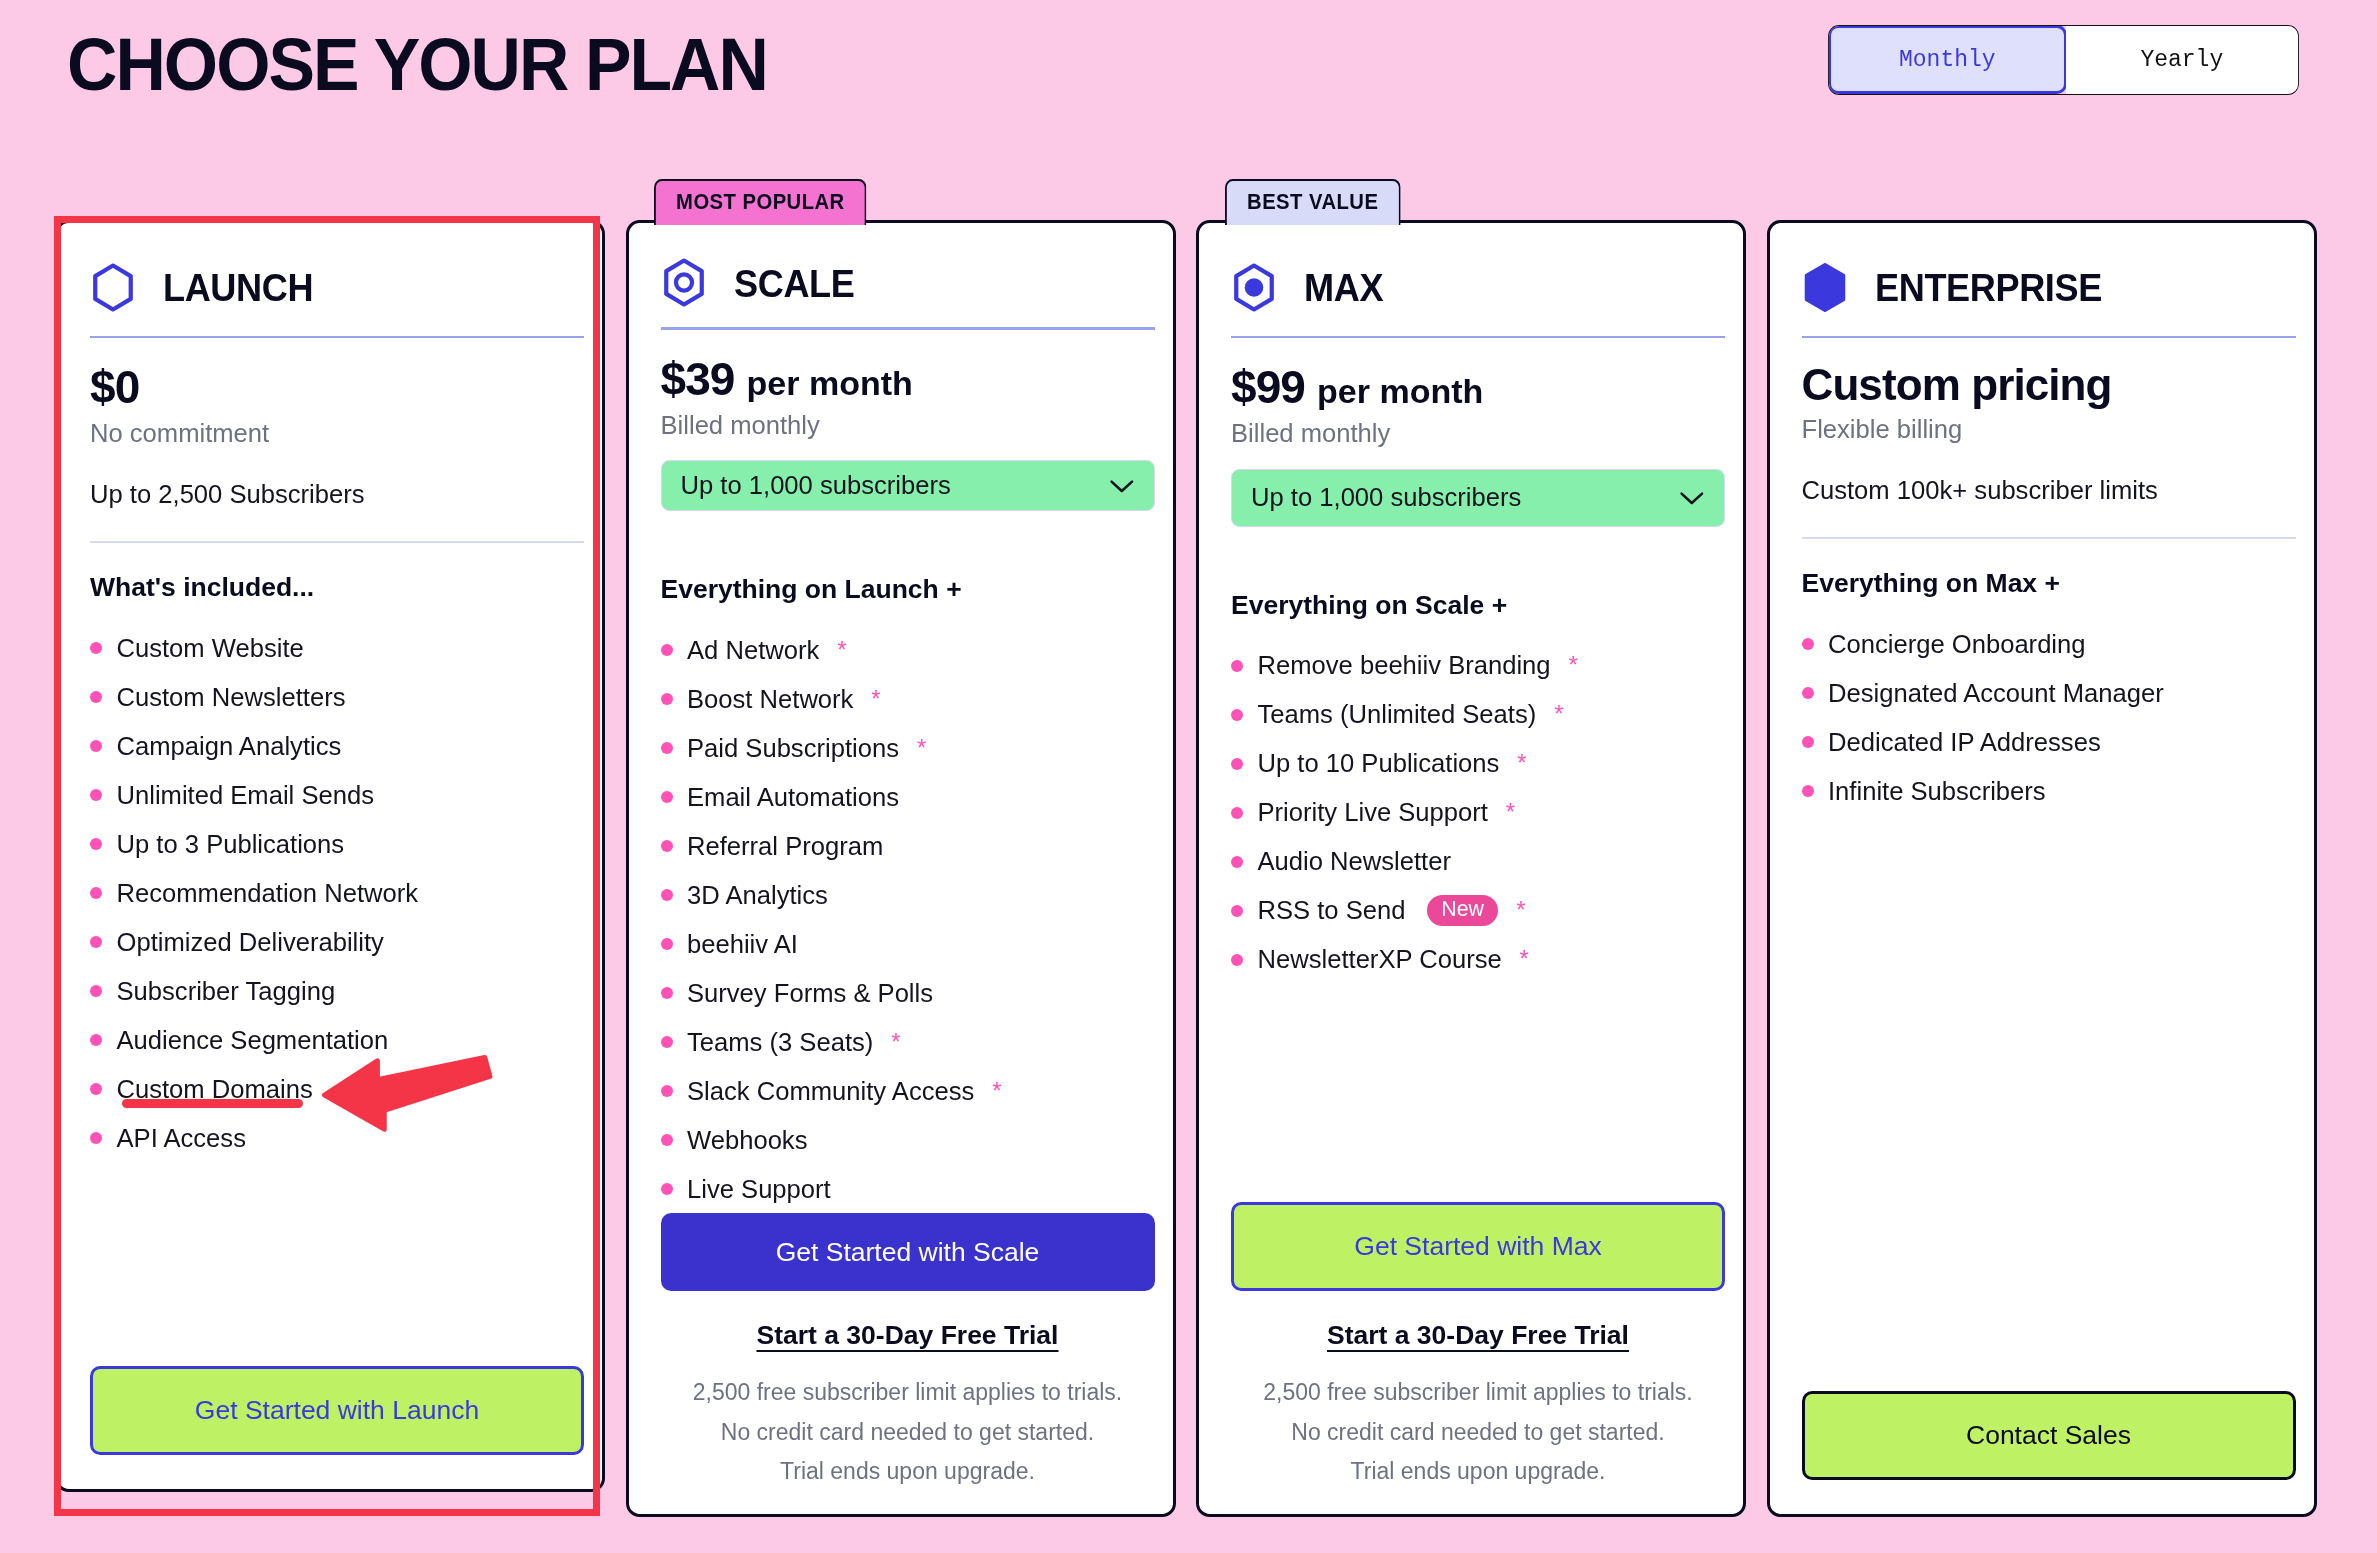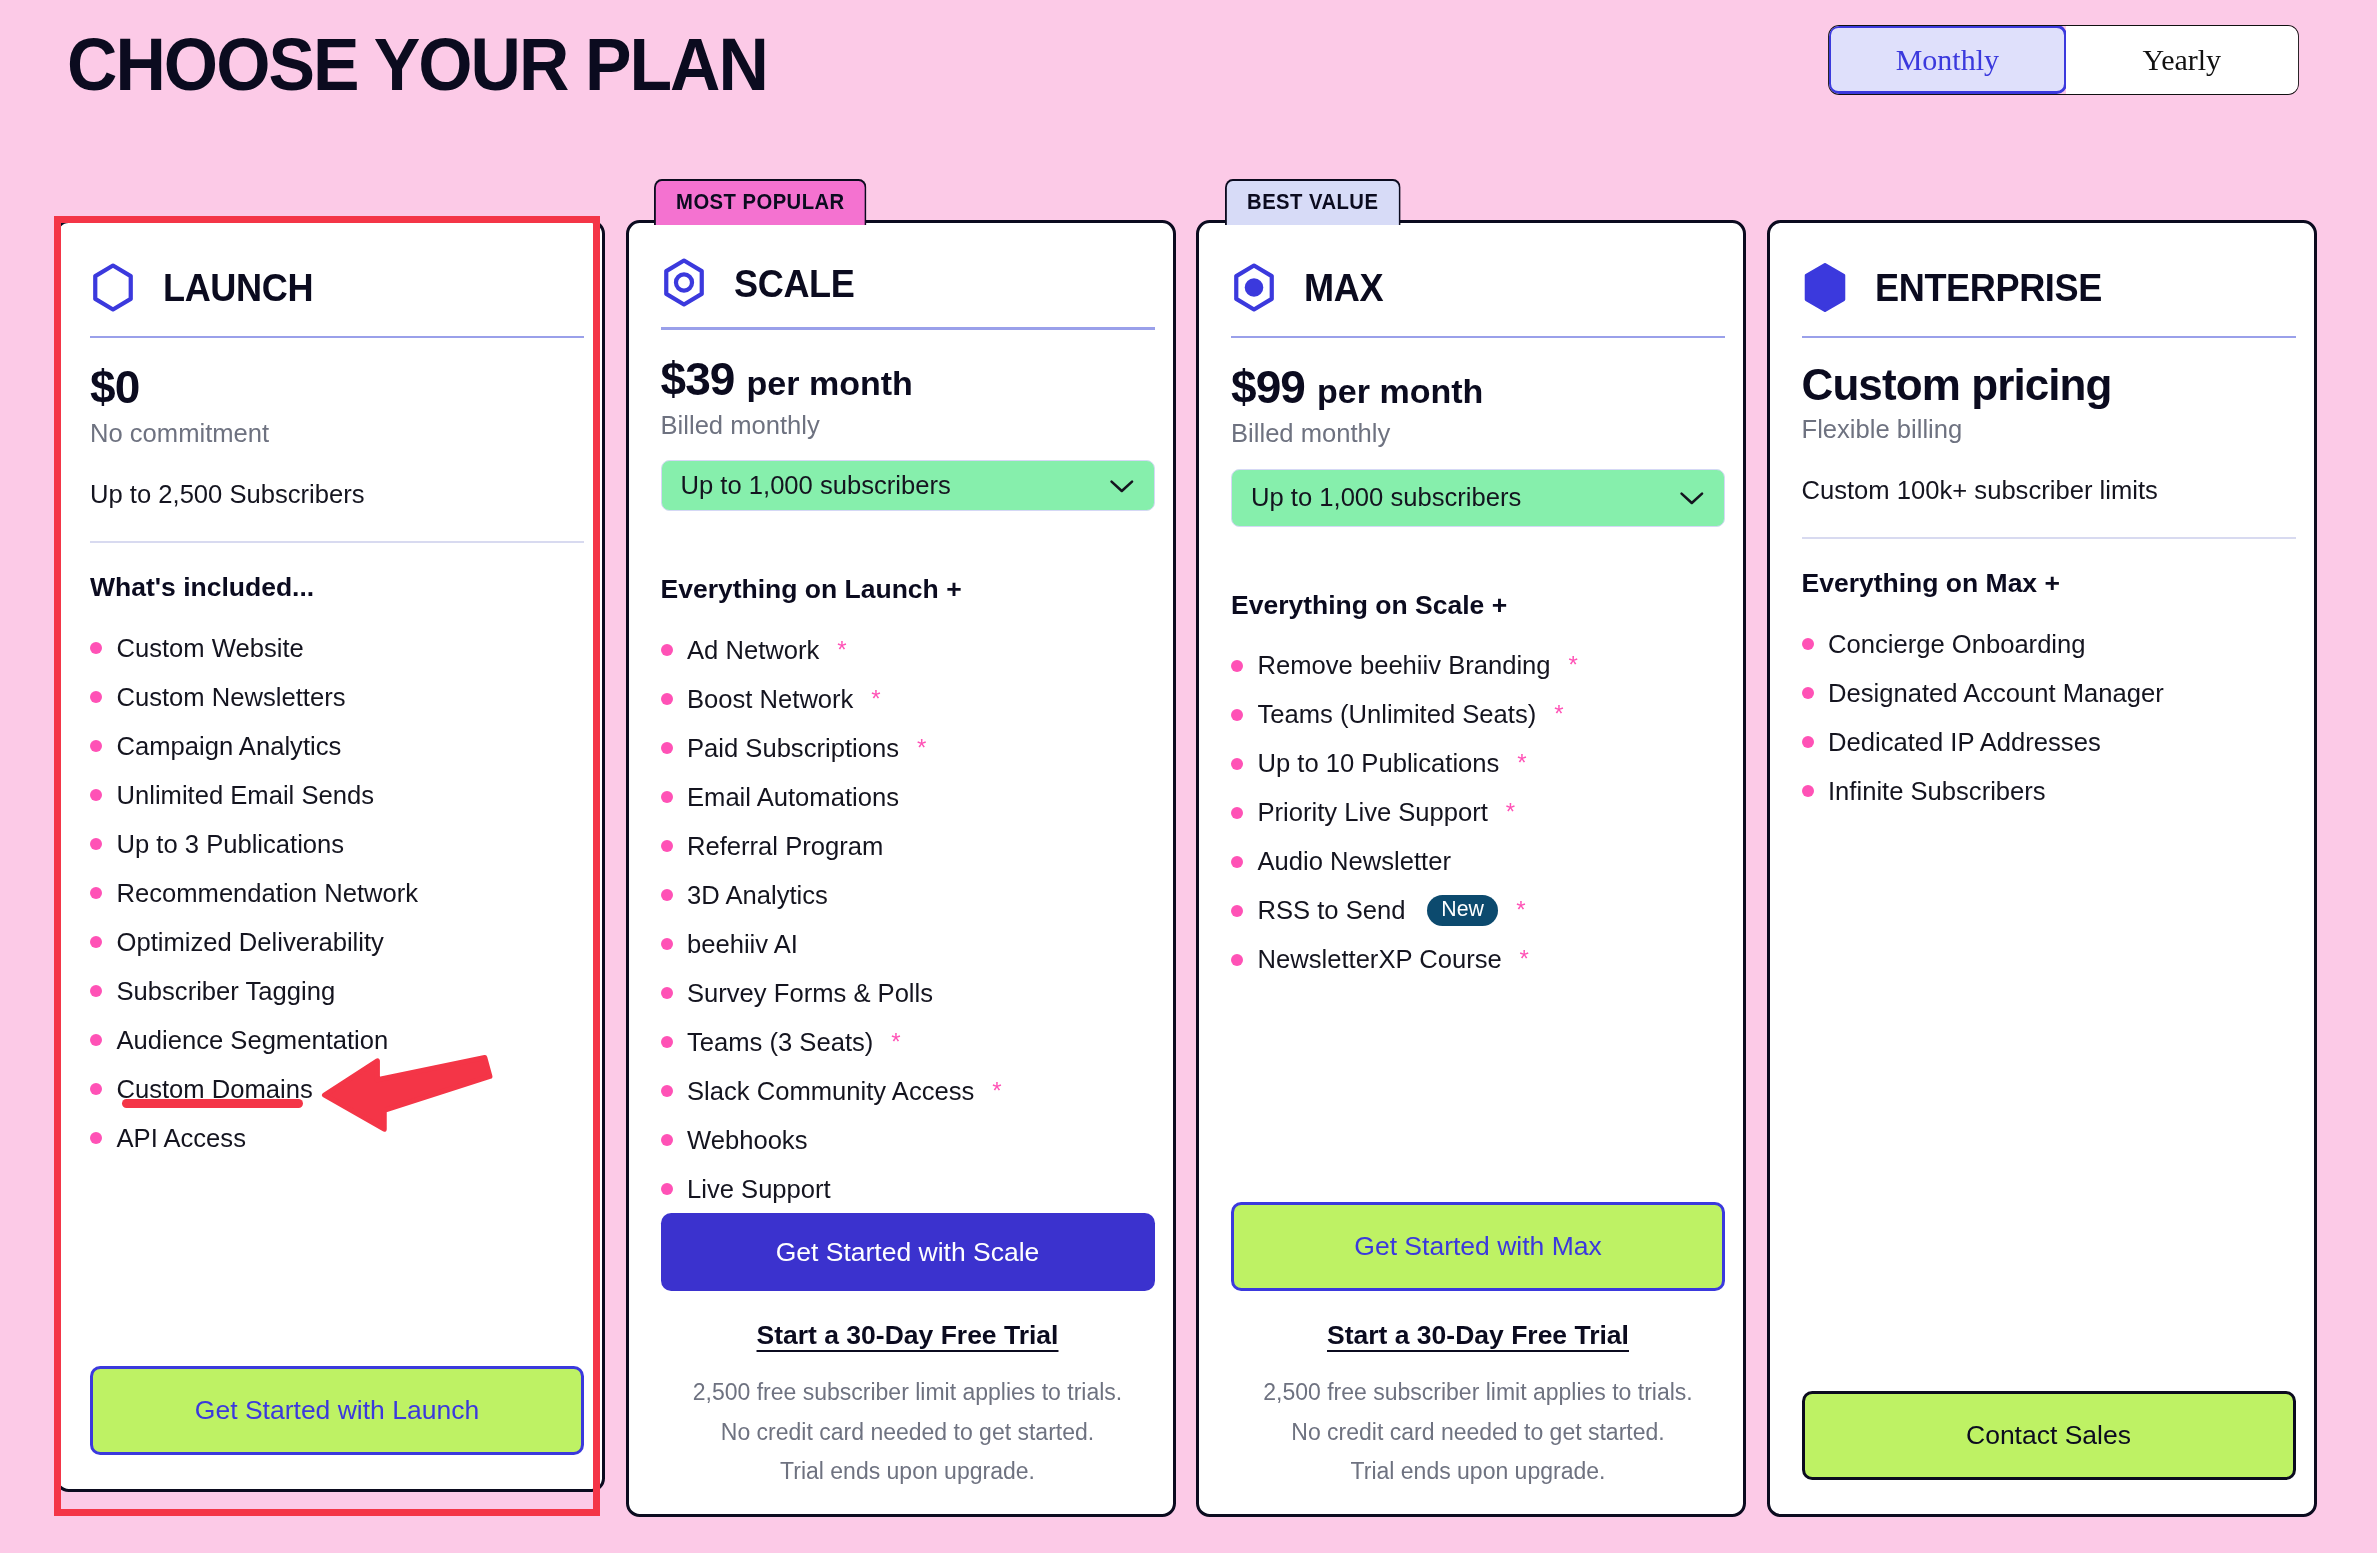--- a/index.html
+++ b/index.html
@@ -45,24 +45,24 @@
     display: flex;
     border-radius: 10.2px;
     overflow: hidden;
     box-shadow: 0 0 0 0.9px #111;
   }
   .toggle-btn {
     flex: 1;
     display: flex;
     align-items: center;
     justify-content: center;
-    font-size: 30px;
+    font-size: 23px;
     cursor: pointer;
     border: none;
-    font-family: Liberation Serif, serif;
+    font-family: Liberation Mono, monospace;
   }
   .toggle-btn.active {
     background: #DFE0FB;
     color: #3B39DD;
     border: 3.4px solid #3B39DD;
     border-radius: 10.2px;
     margin: -0.9px;
   }
   .toggle-btn.inactive {
     background: #FFFFFF;
@@ -205,21 +205,21 @@
     height: 49px;
   }
   .bullet {
     width: 12px; height: 12px;
     border-radius: 50%;
     background: #FF52B6;
     flex: 0 0 auto;
   }
   .star { color: #FF52B6; font-size: 24px; margin-left: 3.4px; }
   .new-pill {
-    background: #0c4a6e;
+    background: #ec4899;
     color: #FFFFFF;
     font-size: 21.3px;
     border-radius: 853px;
     padding: 4.3px 14.5px 6px 14.5px;
     margin-left: 6.8px;
     line-height: 1;
   }
 
   .spacer { flex: 1 1 auto; }
 

